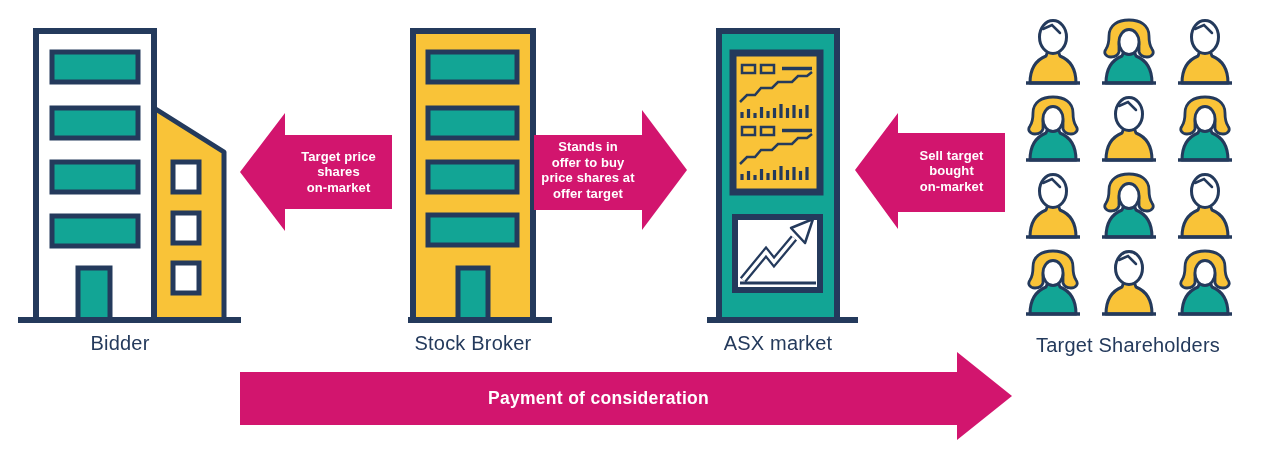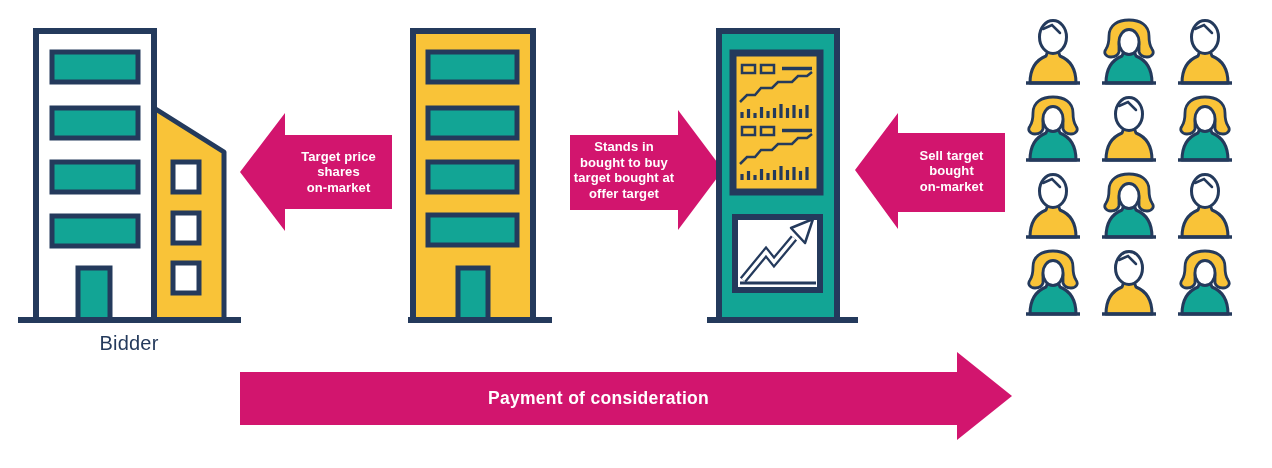--- a/index.html
+++ b/index.html
@@ -79,21 +79,21 @@
     <rect x="161" y="188" width="26" height="30" class="f-white s-navy" stroke-width="5"></rect>
     <rect x="161" y="238" width="26" height="30" class="f-white s-navy" stroke-width="5"></rect>
     <rect x="24" y="6" width="118" height="289" class="f-white s-navy" stroke-width="6"></rect>
     <rect x="40" y="27" width="86" height="30" class="f-teal s-navy" stroke-width="5"></rect>
     <rect x="40" y="83" width="86" height="30" class="f-teal s-navy" stroke-width="5"></rect>
     <rect x="40" y="137" width="86" height="30" class="f-teal s-navy" stroke-width="5"></rect>
     <rect x="40" y="191" width="86" height="30" class="f-teal s-navy" stroke-width="5"></rect>
     <rect x="66" y="243" width="32" height="52" class="f-teal s-navy" stroke-width="5"></rect>
     <line x1="6" y1="295" x2="229" y2="295" class="s-navy" stroke-width="6"></line>
   </svg>
-  <div class="node-label" style="left:129px;top:332px;">Bidder</div>
+  <div class="node-label" style="left:120px;top:332px;">Bidder</div>
 
   <div class="arrow-group" style="left:238px;top:110px;width:156px;height:124px;">
     <svg width="156" height="124" viewBox="0 0 156 124">
       <polygon points="2,62 47,3 47,25 154,25 154,99 47,99 47,121" class="f-pink"></polygon>
     </svg>
     <div class="arrow-text" style="left:47px;width:107px;">
       <span>Target price</span>
       <span>shares</span>
       <span>on-market</span>
     </div>
@@ -101,45 +101,47 @@
 
   <svg class="abs" style="left:403px;top:25px;" width="152" height="302" viewBox="0 0 152 302">
     <rect x="10" y="6" width="120" height="289" class="f-yellow s-navy" stroke-width="6"></rect>
     <rect x="25" y="27" width="89" height="30" class="f-teal s-navy" stroke-width="5"></rect>
     <rect x="25" y="83" width="89" height="30" class="f-teal s-navy" stroke-width="5"></rect>
     <rect x="25" y="137" width="89" height="30" class="f-teal s-navy" stroke-width="5"></rect>
     <rect x="25" y="190" width="89" height="30" class="f-teal s-navy" stroke-width="5"></rect>
     <rect x="55" y="243" width="30" height="52" class="f-teal s-navy" stroke-width="5"></rect>
     <line x1="5" y1="295" x2="149" y2="295" class="s-navy" stroke-width="6"></line>
   </svg>
+  <div class="node-label" style="left:473px;top:332px;">Stock Broker</div>
 
-  <div class="arrow-group" style="left:568px;top:108px;width:158px;height:124px;text-decoration:underline;">
+  <div class="arrow-group" style="left:532px;top:108px;width:158px;height:124px;text-decoration:underline;">
     <svg width="158" height="124" viewBox="0 0 158 124">
       <polygon points="2,27 110,27 110,2 155,62 110,122 110,102 2,102" class="f-pink"></polygon>
     </svg>
     <div class="arrow-text" style="left:2px;width:108px;">
       <span>Stands in</span>
-      <span>bought to buy</span>
-      <span>target bought at</span>
+      <span>offer to buy</span>
+      <span>price shares at</span>
       <span>offer target</span>
     </div>
   </div>
 
   <svg class="abs" style="left:700px;top:25px;" width="160" height="302" viewBox="0 0 160 302">
     <rect x="19" y="6" width="118" height="289" class="f-teal s-navy" stroke-width="6"></rect>
     <rect x="33" y="28" width="87" height="139" class="f-yellow s-navy" stroke-width="7"></rect>
     <use href="#ticker-row" x="42" y="40"></use>
     <use href="#ticker-row" x="42" y="102"></use>
     <rect x="35" y="192" width="85" height="73" class="f-white s-navy" stroke-width="6"></rect>
     <line x1="40" y1="258" x2="116" y2="258" class="s-navy" stroke-width="3"></line>
     <path d="M43,255 L66,227 L74,237 L94,213" class="f-none s-navy" stroke-width="8"></path>
     <path d="M43,255 L66,227 L74,237 L94,213" class="f-none s-white" stroke-width="3.5"></path>
     <polygon points="91,203 113,194 105,218" class="f-white s-navy" stroke-width="2.5" stroke-linejoin="round"></polygon>
     <line x1="7" y1="295" x2="158" y2="295" class="s-navy" stroke-width="6"></line>
   </svg>
+  <div class="node-label" style="left:778px;top:332px;">ASX market</div>
 
   <div class="arrow-group" style="left:853px;top:110px;width:154px;height:122px;">
     <svg width="154" height="122" viewBox="0 0 154 122">
       <polygon points="2,60 45,3 45,23 152,23 152,102 45,102 45,119" class="f-pink"></polygon>
     </svg>
     <div class="arrow-text" style="left:45px;width:107px;">
       <span>Sell target</span>
       <span>bought</span>
       <span>on-market</span>
     </div>
@@ -176,20 +178,21 @@
       <svg viewBox="0 0 60 70" class="person">
         <use href="#person-female"></use>
       </svg>
       <svg viewBox="0 0 60 70" class="person">
         <use href="#person-male"></use>
       </svg>
       <svg viewBox="0 0 60 70" class="person">
         <use href="#person-female"></use>
       </svg>
     </div>
+  <div class="node-label" style="left:1128px;top:334px;">Target Shareholders</div>
 
   <div class="arrow-group" style="left:238px;top:348px;width:778px;height:96px;text-decoration:underline;">
     <svg width="778" height="96" viewBox="0 0 778 96">
       <polygon points="2,24 719,24 719,4 774,48 719,92 719,77 2,77" class="f-pink"></polygon>
     </svg>
     <div class="payment-text" style="left:2px;top:24px;width:717px;height:53px;">Payment of consideration</div>
   </div>
 
 </div>
 

